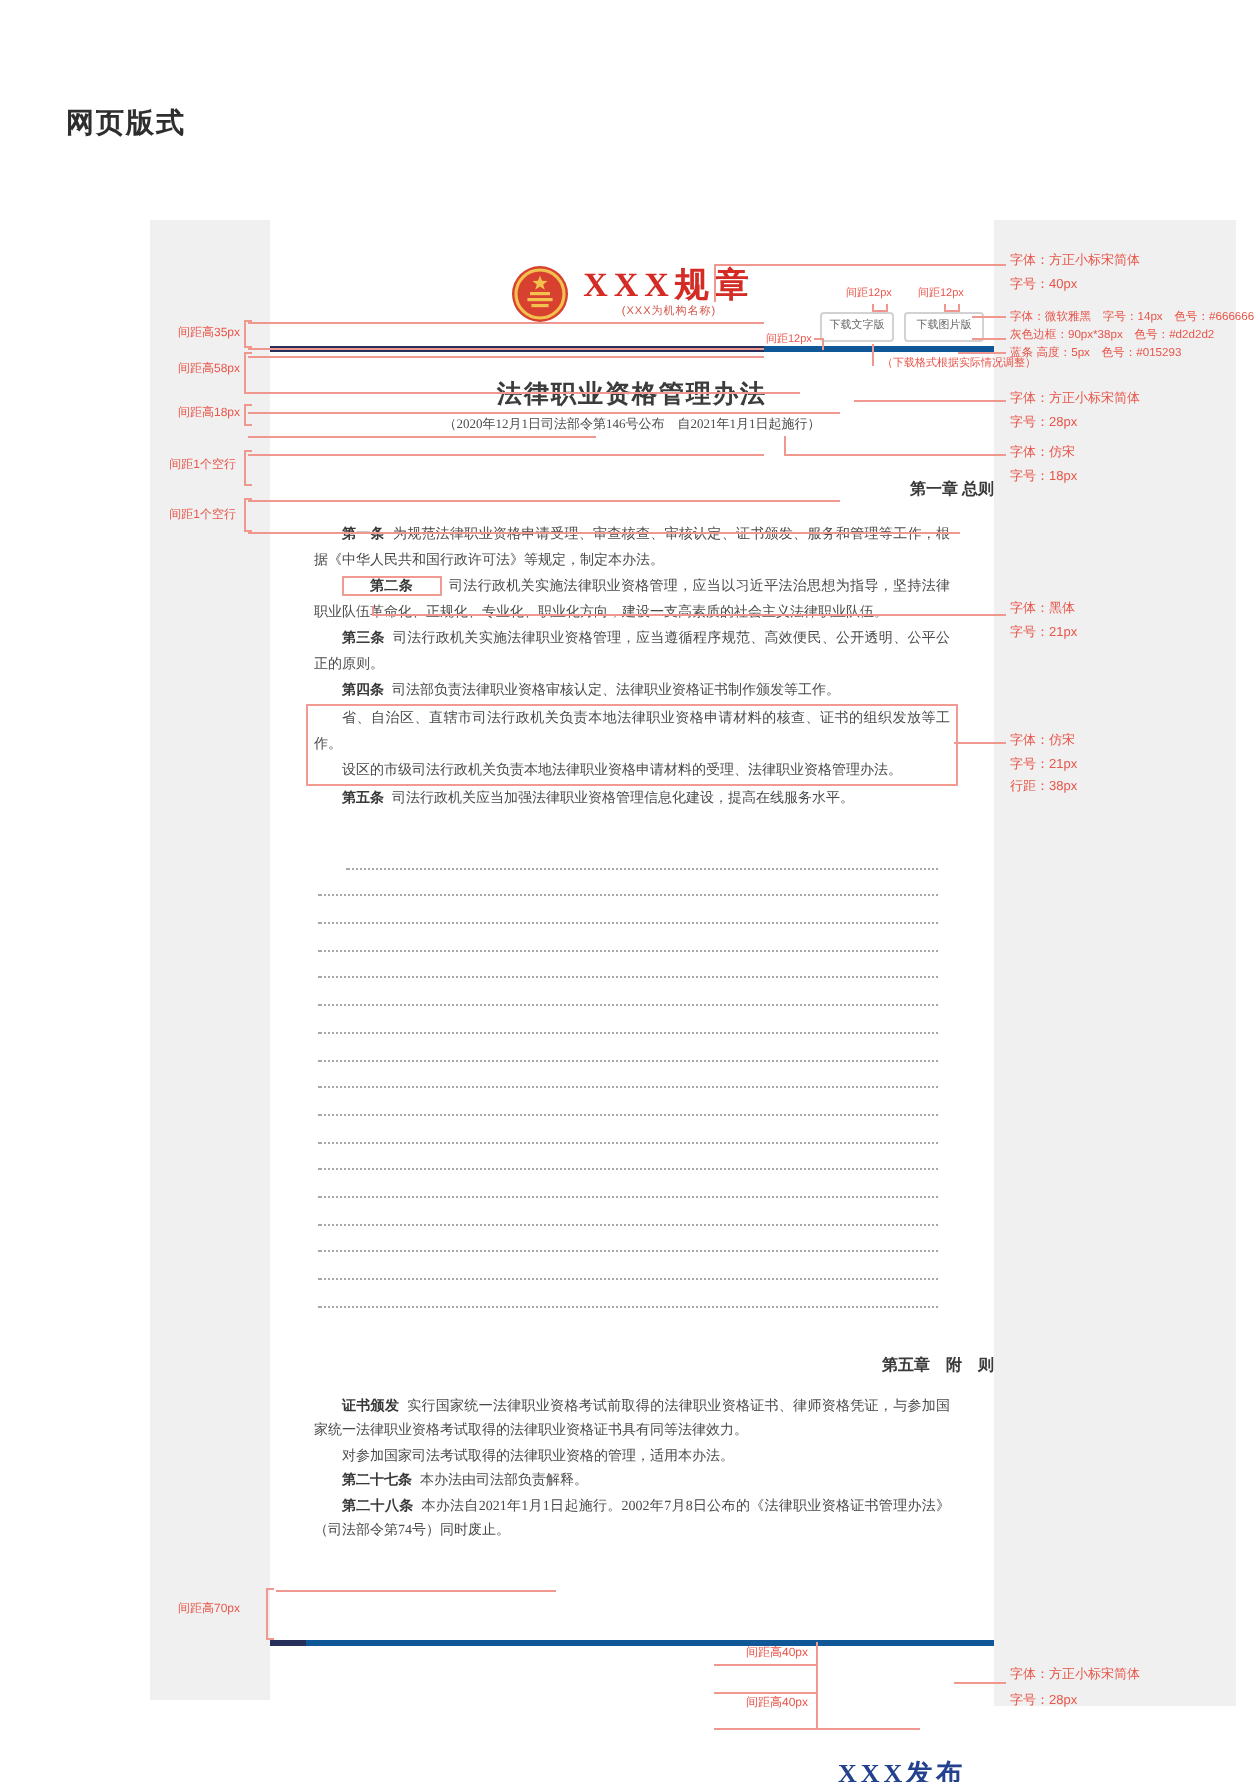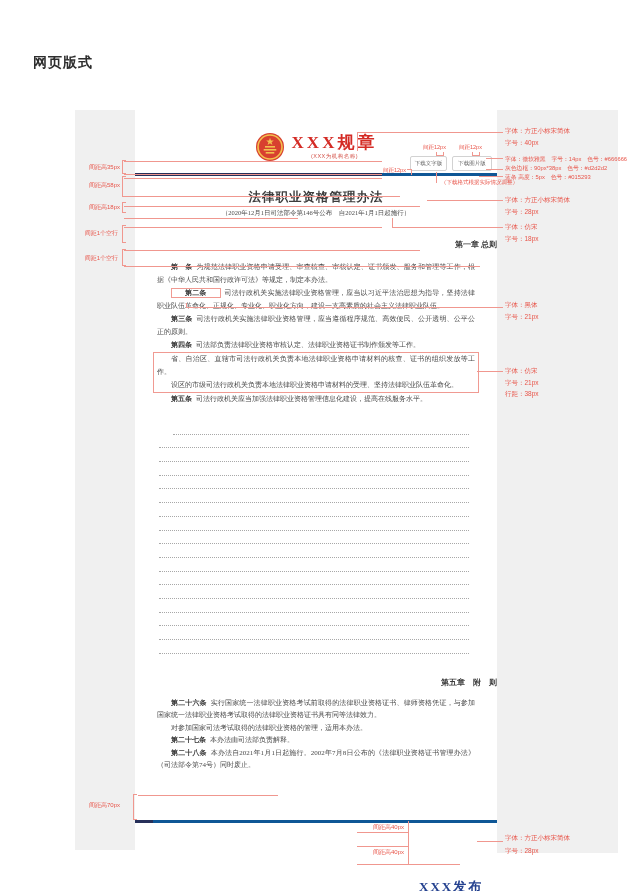--- a/index.html
+++ b/index.html
@@ -91,21 +91,21 @@
   <div class="doc-subtitle">（2020年12月1日司法部令第146号公布　自2021年1月1日起施行）</div>
   <div class="chapter c1">第一章 总则</div>
 
   <div class="artblock b1">
     <p class="art"><b>第一条</b><span>为规范法律职业资格申请受理、审查核查、审核认定、证书颁发、服务和管理等工作，根据《中华人民共和国行政许可法》等规定，制定本办法。</span></p>
     <p class="art"><b class="lbl-box">第二条</b><span>司法行政机关实施法律职业资格管理，应当以习近平法治思想为指导，坚持法律职业队伍革命化、正规化、专业化、职业化方向，建设一支高素质的社会主义法律职业队伍。</span></p>
     <p class="art"><b>第三条</b><span>司法行政机关实施法律职业资格管理，应当遵循程序规范、高效便民、公开透明、公平公正的原则。</span></p>
     <p class="art"><b>第四条</b><span>司法部负责法律职业资格审核认定、法律职业资格证书制作颁发等工作。</span></p>
     <div class="red-box">
       <p class="art"><span>省、自治区、直辖市司法行政机关负责本地法律职业资格申请材料的核查、证书的组织发放等工作。</span></p>
-      <p class="art"><span>设区的市级司法行政机关负责本地法律职业资格申请材料的受理、坚持法律职业队伍革命化。</span></p>
+      <p class="art"><span>设区的市级司法行政机关负责本地法律职业资格申请材料的受理、法律职业资格管理办法。</span></p>
     </div>
     <p class="art"><b>第五条</b><span>司法行政机关应当加强法律职业资格管理信息化建设，提高在线服务水平。</span></p>
   </div>
 
   <div class="omitted" id="omitted">
       <div class="dotrow first"></div>
       <div class="dotrow"></div>
       <div class="dotrow"></div>
       <div class="dotrow"></div>
       <div class="dotrow"></div>
@@ -119,21 +119,21 @@
       <div class="dotrow"></div>
       <div class="dotrow"></div>
       <div class="dotrow"></div>
       <div class="dotrow"></div>
       <div class="dotrow"></div>
     </div>
 
   <div class="chapter c5">第五章　附　则</div>
 
   <div class="artblock b2">
-    <p class="art"><b>第二十六条</b><span>实行国家统一法律职业资格考试前取得的法律职业资格证书、律师资格凭证，与参加国家统一法律职业资格考试取得的法律职业资格证书具有同等法律效力。</span></p>
+    <p class="art"><b>证书颁发</b><span>实行国家统一法律职业资格考试前取得的法律职业资格证书、律师资格凭证，与参加国家统一法律职业资格考试取得的法律职业资格证书具有同等法律效力。</span></p>
     <p class="art"><span>对参加国家司法考试取得的法律职业资格的管理，适用本办法。</span></p>
     <p class="art"><b>第二十七条</b><span>本办法由司法部负责解释。</span></p>
     <p class="art"><b>第二十八条</b><span>本办法自2021年1月1日起施行。2002年7月8日公布的《法律职业资格证书管理办法》（司法部令第74号）同时废止。</span></p>
   </div>
 
   <div class="bar2">
       <span class="dark"></span>
     </div>
   <div class="publisher">XXX发布</div>
 </div>

